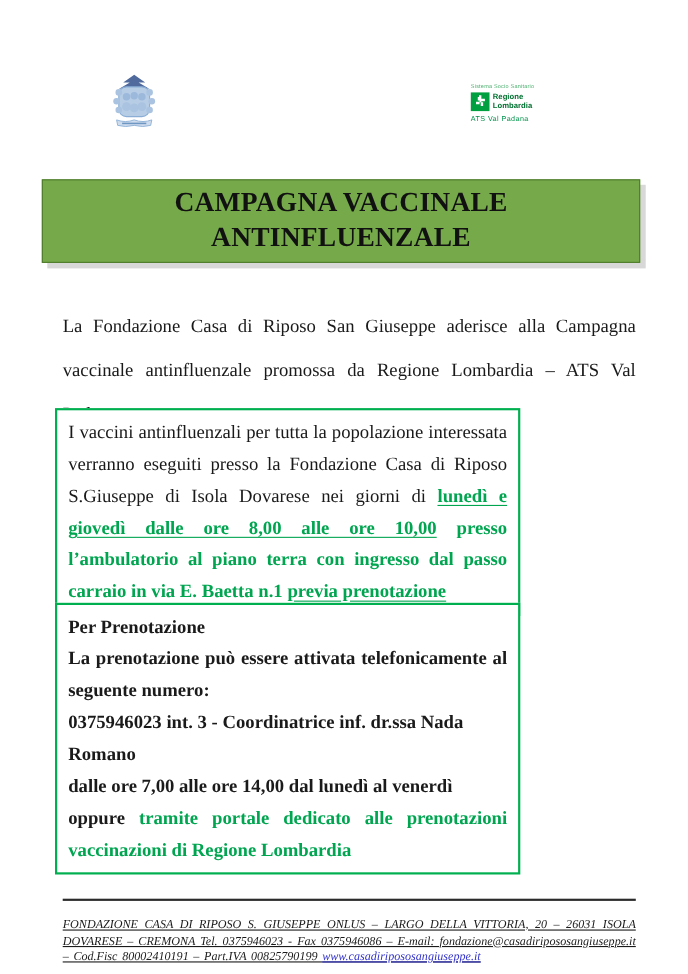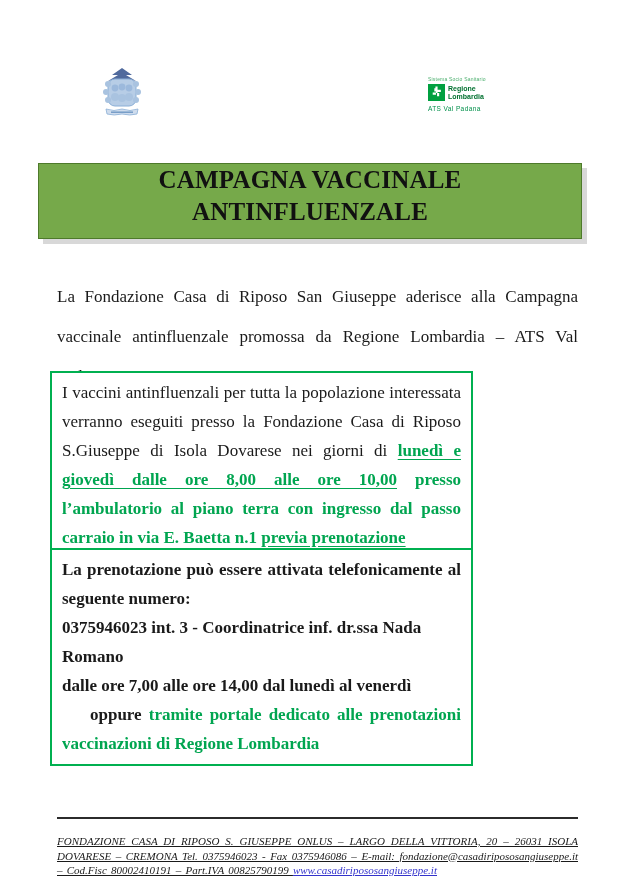--- a/index.html
+++ b/index.html
@@ -15,42 +15,42 @@
   .lomb-row{display:flex;align-items:center;gap:3px;}
   .lomb-square{width:17px;height:17px;background:var(--lombardia_green,#00A040);display:flex;align-items:center;justify-content:center;flex:0 0 auto;}
   .lomb-name{font-family:"Liberation Sans",sans-serif;font-size:7px;font-weight:bold;color:#00702F;line-height:8px;}
   .lomb-ats{font-family:"Liberation Sans",sans-serif;font-size:6.5px;color:#00904A;margin-top:4px;letter-spacing:.4px;white-space:nowrap;}
   
   .banner{
     position:absolute;left:38px;top:163px;width:544px;height:76px;box-sizing:border-box;
     background:var(--banner_fill,#76A94A);
     border:1px solid var(--banner_border,#4E7A2B);
     box-shadow:5px 5px 0 var(--shadow,#D8D8D8);
-    display:flex;justify-content:center;text-align:center;
+    display:flex;flex-direction:column;justify-content:center;text-align:center;
   }
   .banner .t1,.banner .t2{
     font-size:25px;font-weight:bold;color:#111;line-height:32px;letter-spacing:.2px;
   }
   
   .intro{
     position:absolute;left:57px;top:260px;width:521px;
     font-size:17px;line-height:40px;color:#1a1a1a;text-align:justify;
   }
   
   .gbox{
     position:absolute;left:50px;width:423px;box-sizing:border-box;
     border:2px solid var(--box_border,#00B050);
     padding:5px 10px 6px 10px;background:#fff;
   }
   .gbox p{margin:0;font-size:17px;line-height:29px;text-align:justify;color:#1a1a1a;}
   .box-vaccini{top:371px;}
   .box-prenotazione{top:548px;}
   .green{color:var(--green_text,#00A550);font-weight:bold;}
   .green-u{color:var(--green_text,#00A550);font-weight:bold;text-decoration:underline;text-underline-offset:3px;}
-  .bold{font-weight:bold;margin-left:28px;}
+  .bold{font-weight:bold;}
   .noj{text-align:left !important;}
   
   .footer-rule{position:absolute;left:57px;top:817px;width:521px;border-top:2px solid #2b2b2b;}
   .footer-text{
     position:absolute;left:57px;top:823px;width:521px;
     font-size:11px;font-style:italic;line-height:14.5px;color:#1a1a1a;text-align:justify;
     word-spacing:1.5px;
     text-decoration:underline;
   }
   .link{color:var(--link_blue,#3333CC);text-decoration:underline;cursor:pointer;}
@@ -99,20 +99,21 @@
   <div class="t1">CAMPAGNA VACCINALE ANTINFLUENZALE</div>
 </div>
 
 <p class="intro">La Fondazione Casa di Riposo San Giuseppe aderisce alla Campagna vaccinale antinfluenzale promossa da Regione Lombardia – ATS Val Padana.</p>
 
 <div class="gbox box-vaccini">
   <p><span>I vaccini antinfluenzali per tutta la popolazione interessata verranno eseguiti presso la Fondazione Casa di Riposo S.Giuseppe di Isola Dovarese nei giorni di </span><span class="green-u">lunedì e giovedì dalle ore 8,00 alle ore 10,00</span><span class="green"> presso l’ambulatorio al piano terra con ingresso dal passo carraio in via E. Baetta n.1 </span><span class="green-u">previa prenotazione</span></p>
 </div>
 
 <div class="gbox box-prenotazione">
+  <p class="green noj">Per Prenotazione</p>
   <p class="bold">La prenotazione può essere attivata telefonicamente al seguente numero:</p>
   <p class="green noj">0375946023  int. 3 - Coordinatrice inf. dr.ssa Nada Romano</p>
   <p class="green noj">dalle ore 7,00 alle ore 14,00 dal lunedì al venerdì</p>
   <p><span class="bold">oppure</span><span class="green"> tramite portale dedicato alle prenotazioni vaccinazioni di Regione Lombardia</span></p>
 </div>
 
 <div class="footer-rule"></div>
 <p class="footer-text"><span>FONDAZIONE CASA DI RIPOSO S. GIUSEPPE ONLUS  – LARGO DELLA VITTORIA, 20 – 26031 ISOLA DOVARESE – CREMONA Tel. 0375946023  - Fax 0375946086 – E-mail:  fondazione@casadiripososangiuseppe.it – Cod.Fisc 80002410191 – Part.IVA 00825790199  </span><span class="link">www.casadiripososangiuseppe.it</span></p>
 
 </body></html>

